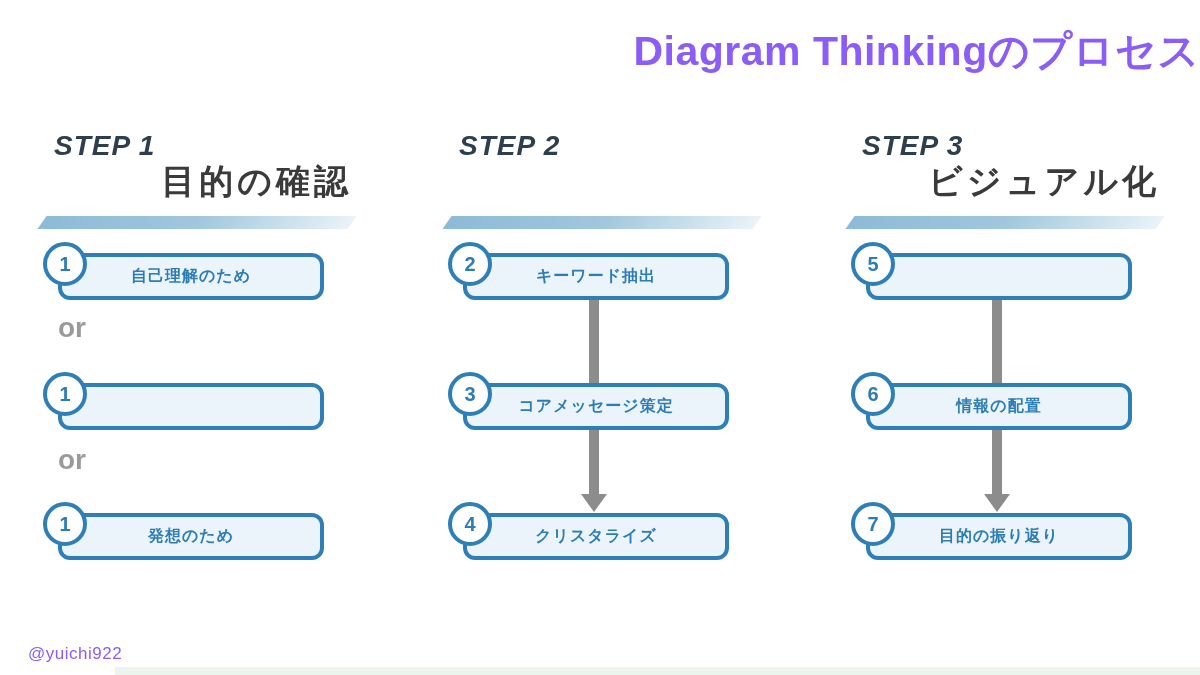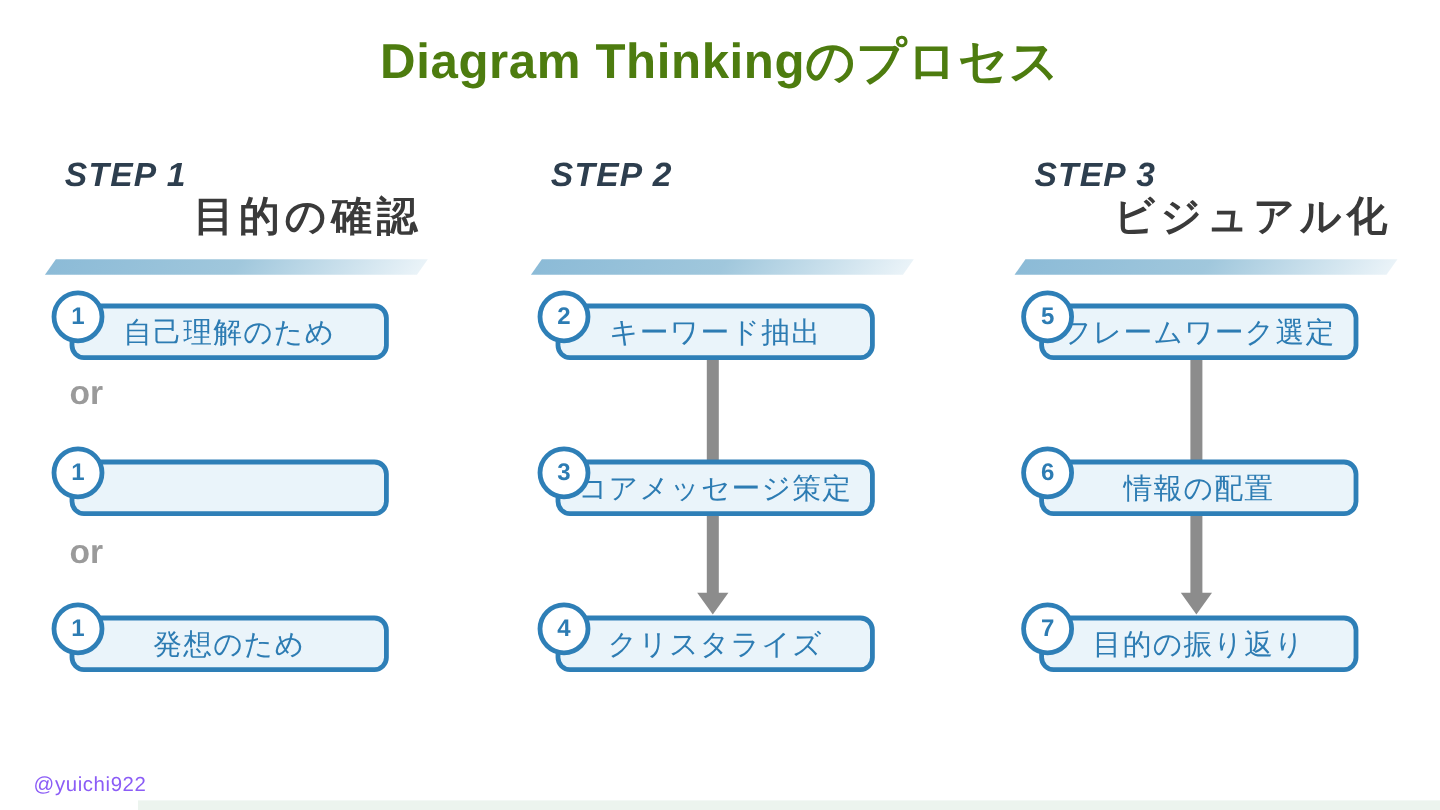--- a/index.html
+++ b/index.html
@@ -5,22 +5,22 @@
   html,body{margin:0;padding:0;background:#fff;}
   .canvas{
     position:relative;
     width:1200px;height:675px;
     background:#ffffff;
     overflow:hidden;
     font-family:"Liberation Sans","DejaVu Sans",sans-serif;
   }
   .title{
     position:absolute;top:24px;left:0;width:100%;
-    margin:0;text-align:center;
-    font-size:41px;font-weight:bold;color:#4d7c0f;
+    margin:0;text-align:right;
+    font-size:41px;font-weight:bold;color:#8b5cf6;
     letter-spacing:0.5px;
   }
   .col{position:absolute;top:128px;width:312px;height:460px;}
   .col-1{left:40px;}
   .col-2{left:445px;}
   .col-3{left:848px;}
   .step-label{
     position:absolute;top:2px;left:14px;
     font-size:28px;font-weight:bold;font-style:italic;
     color:#2d3e4e;letter-spacing:1px;
@@ -43,21 +43,21 @@
     position:absolute;left:18px;width:258px;height:39px;
     background:#eaf4fa;
     border:4px solid #2e7fb7;border-radius:12px;
     display:flex;align-items:center;justify-content:center;
     z-index:1;
   }
   .row-a{top:125px;}
   .row-b{top:255px;}
   .row-c{top:385px;}
   .box-label{
-    font-size:24px;font-weight:normal;color:#2d7cb3;letter-spacing:1px;
+    font-size:16px;font-weight:bold;color:#2d7cb3;letter-spacing:1px;
   }
   .num-badge{
     position:absolute;left:-19px;top:-15px;
     width:36px;height:36px;border-radius:50%;
     background:#ffffff;border:4px solid #2e7fb7;
     display:flex;align-items:center;justify-content:center;
     font-size:20px;font-weight:bold;color:#2d7cb3;
     z-index:2;
   }
   .or-sep{
@@ -153,21 +153,20 @@
       <span class="highlight-bar"></span>
       <span class="step-title">ビジュアル化</span>
     </div>
 
     <div class="connector-line seg-a"></div>
     <div class="connector-line seg-b"></div>
     <div class="arrow-head"></div>
 
     <div class="process-box row-a">
       <span class="num-badge">5</span>
-      <span class="box-label">フレームワーク選定</span>
     </div>
 
     <div class="process-box row-b">
       <span class="num-badge">6</span>
       <span class="box-label">情報の配置</span>
     </div>
 
     <div class="process-box row-c">
       <span class="num-badge">7</span>
       <span class="box-label">目的の振り返り</span>

